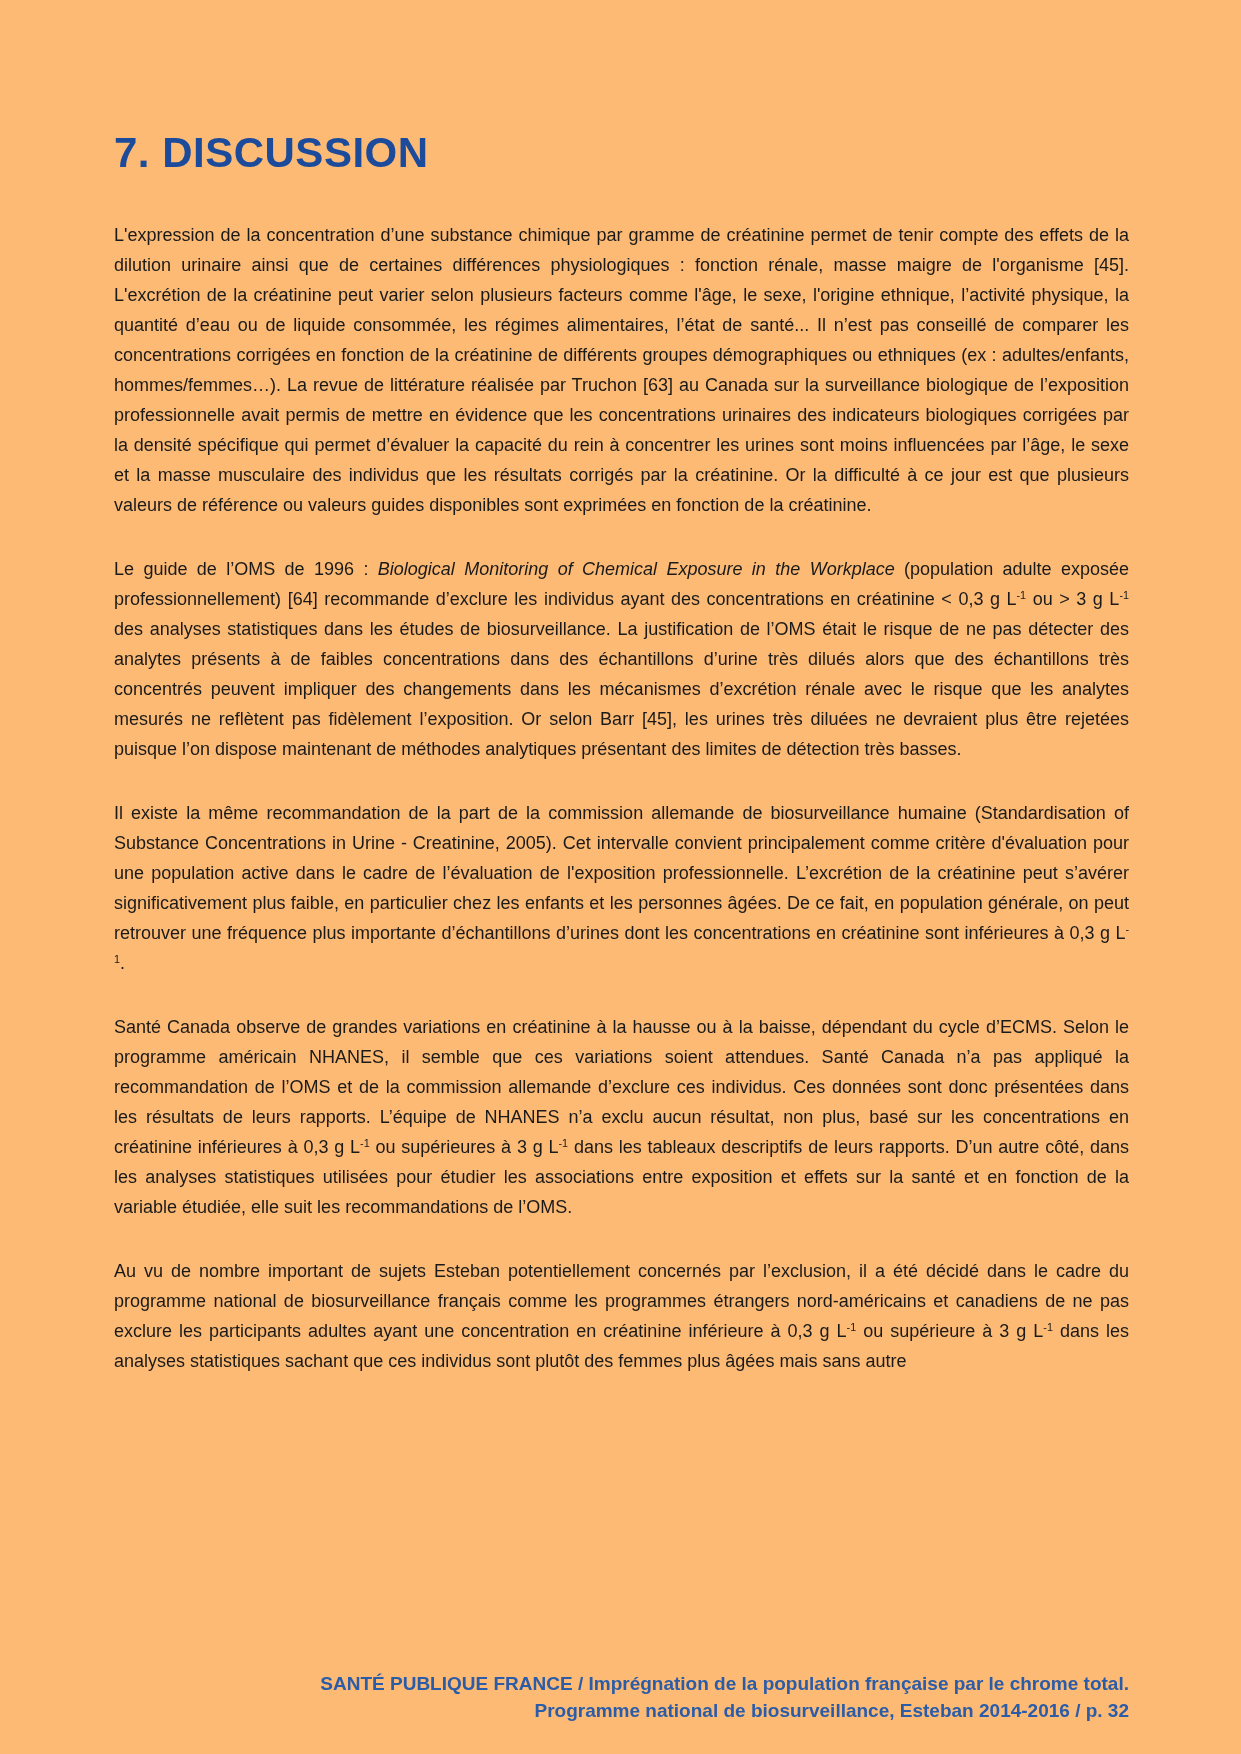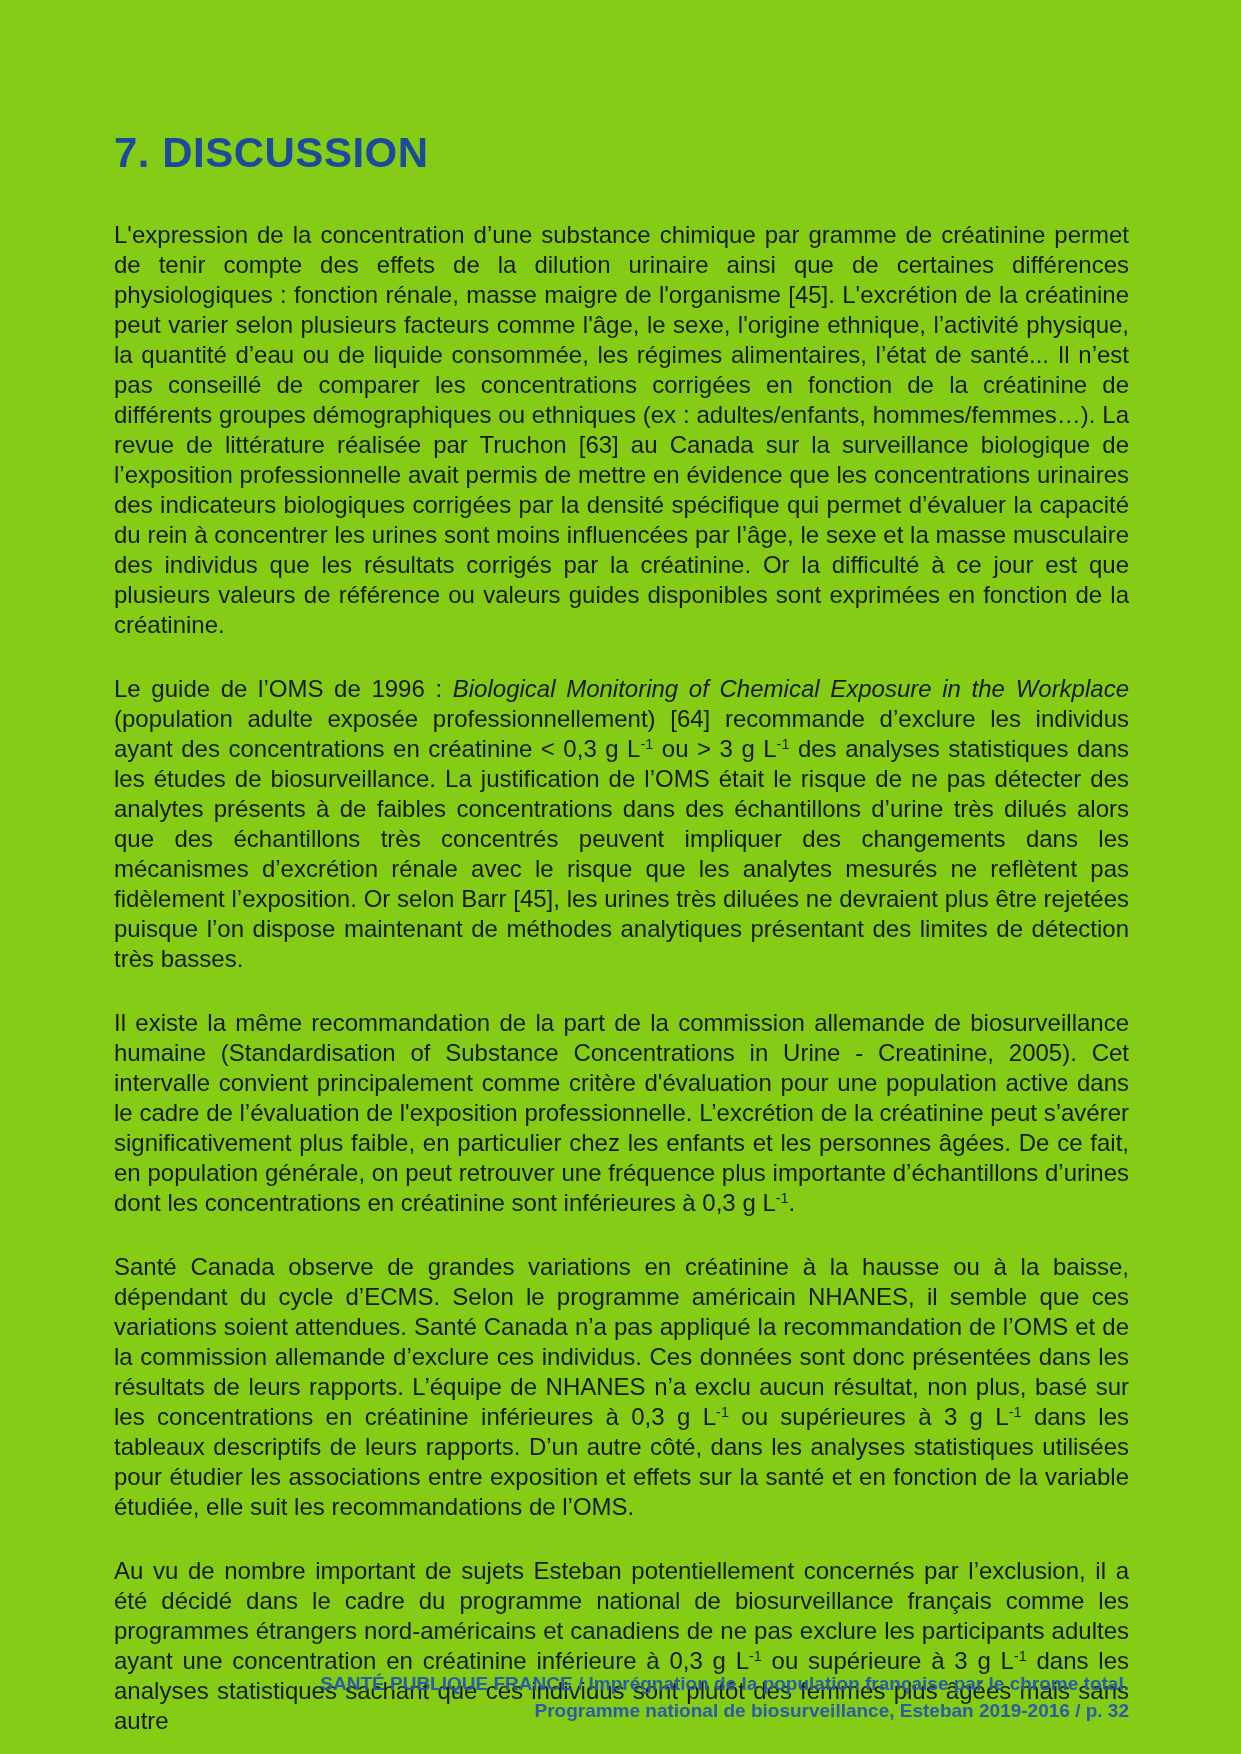--- a/index.html
+++ b/index.html
@@ -5,39 +5,39 @@
   html, body {
     margin: 0;
     padding: 0;
     background: #ffffff;
   }
   .page {
     position: relative;
     width: 1241px;
     height: 1754px;
     margin: 0 auto;
-    background: #84cc16;
+    background: #fdba74;
     box-sizing: border-box;
     padding: 0 112px 8px 114px;
     font-family: "Liberation Sans", "DejaVu Sans", sans-serif;
     overflow: hidden;
   }
   .title {
     margin: 130px 0 0 0;
     font-size: 42px;
     line-height: 1.1;
     font-weight: bold;
     letter-spacing: 0.5px;
   }
   .content {
     margin-top: 44px;
   }
   .para {
     margin: 0 0 34px 0;
-    font-size: 24px;
+    font-size: 18px;
     line-height: 30px;
     text-align: justify;
     color: #1a1a1a;
     hyphens: none;
   }
   .para:last-child {
     margin-bottom: 12px;
   }
   .para em {
   }
@@ -67,16 +67,16 @@
   <main class="content" style="color: rgb(26, 26, 26);">
     <p class="para"><span>L'expression de la concentration d’une substance chimique par gramme de créatinine permet de tenir compte des effets de la dilution urinaire ainsi que de certaines différences physiologiques : fonction rénale, masse maigre de l'organisme [45]. L'excrétion de la créatinine peut varier selon plusieurs facteurs comme l'âge, le sexe, l'origine ethnique, l’activité physique, la quantité d’eau ou de liquide consommée, les régimes alimentaires, l’état de santé... Il n’est pas conseillé de comparer les concentrations corrigées en fonction de la créatinine de différents groupes démographiques ou ethniques (ex : adultes/enfants, hommes/femmes…). La revue de littérature réalisée par Truchon [63] au Canada sur la surveillance biologique de l’exposition professionnelle avait permis de mettre en évidence que les concentrations urinaires des indicateurs biologiques corrigées par la densité spécifique qui permet d’évaluer la capacité du rein à concentrer les urines sont moins influencées par l’âge, le sexe et la masse musculaire des individus que les résultats corrigés par la créatinine. Or la difficulté à ce jour est que plusieurs valeurs de référence ou valeurs guides disponibles sont exprimées en fonction de la créatinine.</span></p>
     <p class="para"><span>Le guide de l’OMS de 1996 : </span><em>Biological Monitoring of Chemical Exposure in the Workplace</em><span> (population adulte exposée professionnellement) [64] recommande d’exclure les individus ayant des concentrations en créatinine &lt; 0,3 g L</span><sup>-1</sup><span> ou &gt; 3 g L</span><sup>-1</sup><span> des analyses statistiques dans les études de biosurveillance. La justification de l’OMS était le risque de ne pas détecter des analytes présents à de faibles concentrations dans des échantillons d’urine très dilués alors que des échantillons très concentrés peuvent impliquer des changements dans les mécanismes d’excrétion rénale avec le risque que les analytes mesurés ne reflètent pas fidèlement l’exposition. Or selon Barr [45], les urines très diluées ne devraient plus être rejetées puisque l’on dispose maintenant de méthodes analytiques présentant des limites de détection très basses.</span></p>
     <p class="para"><span>Il existe la même recommandation de la part de la commission allemande de biosurveillance humaine (Standardisation of Substance Concentrations in Urine - Creatinine, 2005). Cet intervalle convient principalement comme critère d'évaluation pour une population active dans le cadre de l’évaluation de l'exposition professionnelle. L’excrétion de la créatinine peut s’avérer significativement plus faible, en particulier chez les enfants et les personnes âgées. De ce fait, en population générale, on peut retrouver une fréquence plus importante d’échantillons d’urines dont les concentrations en créatinine sont inférieures à 0,3 g L</span><sup>-1</sup><span>.</span></p>
     <p class="para"><span>Santé Canada observe de grandes variations en créatinine à la hausse ou à la baisse, dépendant du cycle d’ECMS. Selon le programme américain NHANES, il semble que ces variations soient attendues. Santé Canada n’a pas appliqué la recommandation de l’OMS et de la commission allemande d’exclure ces individus. Ces données sont donc présentées dans les résultats de leurs rapports. L’équipe de NHANES n’a exclu aucun résultat, non plus, basé sur les concentrations en créatinine inférieures à 0,3 g L</span><sup>-1</sup><span> ou supérieures à 3 g L</span><sup>-1</sup><span> dans les tableaux descriptifs de leurs rapports. D’un autre côté, dans les analyses statistiques utilisées pour étudier les associations entre exposition et effets sur la santé et en fonction de la variable étudiée, elle suit les recommandations de l’OMS.</span></p>
     <p class="para"><span>Au vu de nombre important de sujets Esteban potentiellement concernés par l’exclusion, il a été décidé dans le cadre du programme national de biosurveillance français comme les programmes étrangers nord-américains et canadiens de ne pas exclure les participants adultes ayant une concentration en créatinine inférieure à 0,3 g L</span><sup>-1</sup><span> ou supérieure à 3 g L</span><sup>-1</sup><span> dans les analyses statistiques sachant que ces individus sont plutôt des femmes plus âgées mais sans autre</span></p>
   </main>
 
   <footer class="footer" style="color: rgb(43, 92, 168); font-weight: bold;">
     <div>SANTÉ PUBLIQUE FRANCE / Imprégnation de la population française par le chrome total.</div>
-    <div>Programme national de biosurveillance, Esteban 2019-2016 / p. 32</div>
+    <div>Programme national de biosurveillance, Esteban 2014-2016 / p. 32</div>
   </footer>
 
 </div>
 
 </body></html>

